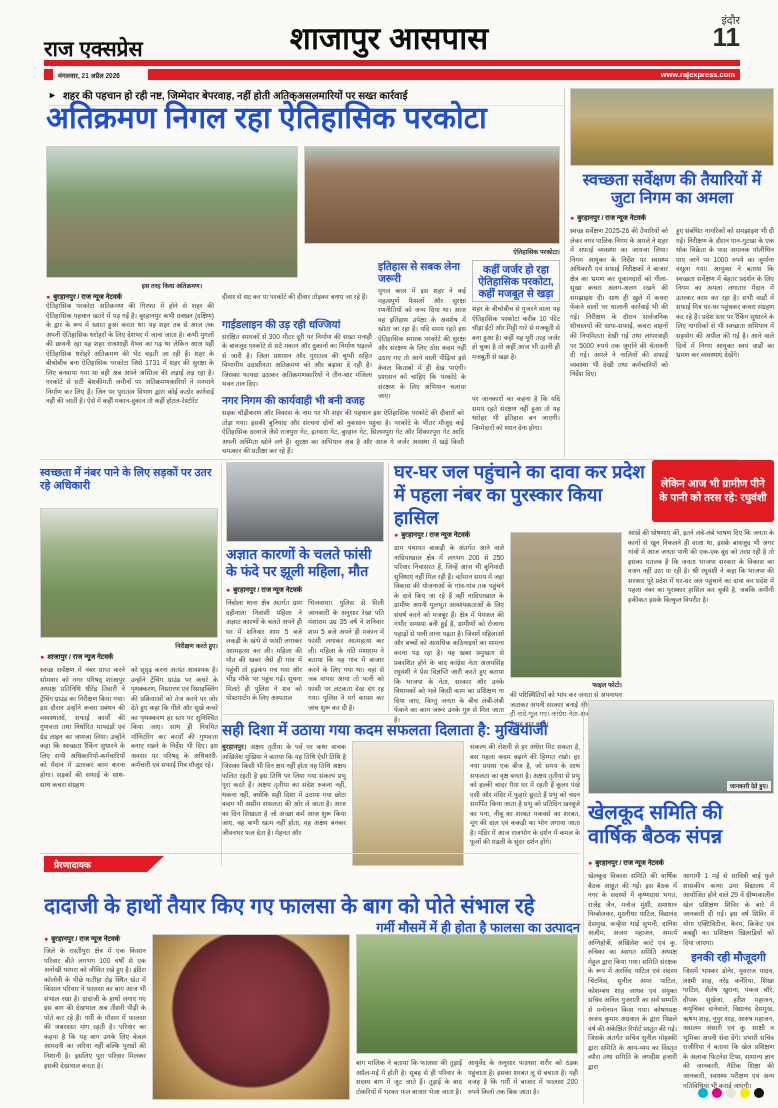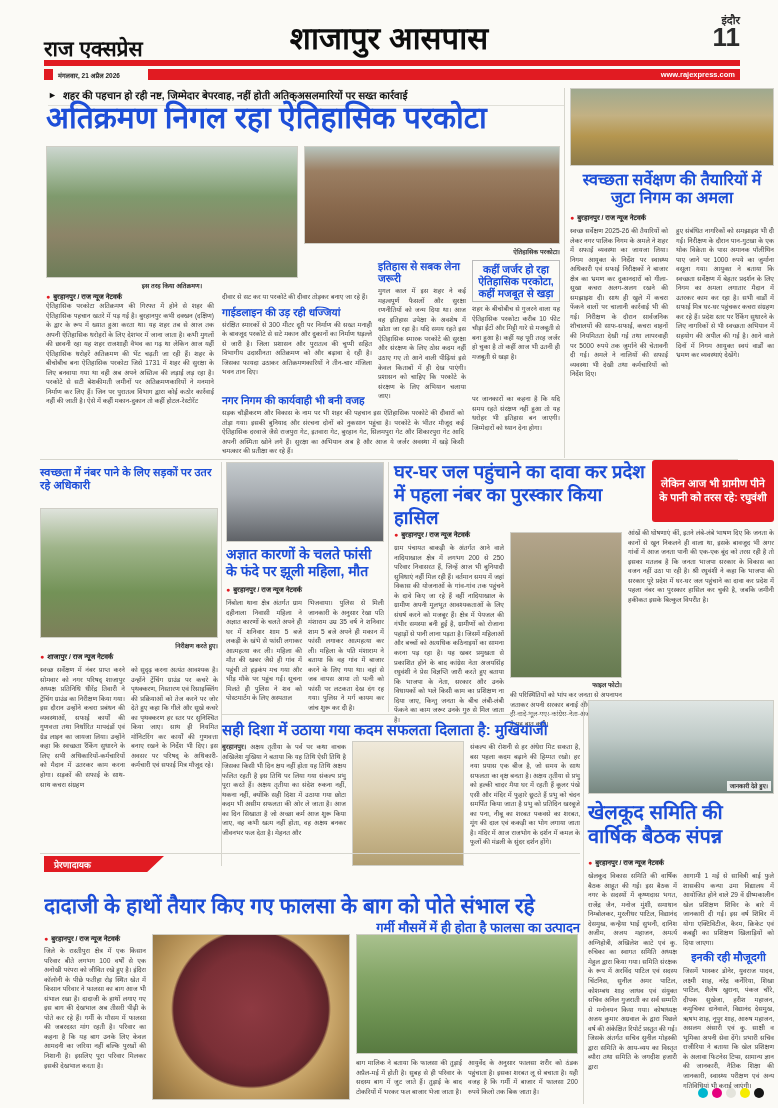--- a/index.html
+++ b/index.html
@@ -16,21 +16,21 @@
   .subhead{font-size:10.5px;line-height:1.15;margin-bottom:2px;}
   .photo{border:1px solid #cfcec6;box-sizing:border-box;}
   
   .m-paper{left:44px;top:34px;font-size:21px;font-weight:800;color:#111;}
   .m-bar1{left:44px;top:60px;right:38px;height:6px;}
   .m-sq{left:44px;top:69px;width:9px;height:11px;}
   .m-date{left:58px;top:71px;font-size:6.5px;font-weight:bold;color:#222;}
   .m-bar2{left:148px;top:69px;right:38px;height:11px;display:flex;justify-content:flex-end;align-items:center;padding-right:5px;box-sizing:border-box;}
   .m-site{color:#fff;font-size:7.5px;font-weight:bold;text-decoration:none;}
   .m-title{left:0;right:0;top:16px;text-align:center;font-size:31px;font-weight:800;color:#0d0d0d;}
-  .m-city{right:38px;top:12px;font-size:11px;font-weight:700;text-align:right;}
+  .m-city{right:38px;top:12px;font-size:11px;font-weight:400;text-align:right;}
   .m-page{right:38px;top:24px;font-size:26px;font-weight:800;text-align:right;line-height:1;}
   
   .kicker{left:48px;top:88px;width:516px;display:flex;gap:6px;align-items:center;border-bottom:1px solid #e0dfd8;padding-bottom:3px;}
   .kicker .arrow{color:#111;font-size:9px;}
   .kicker .ktext{font-size:10.2px;font-weight:bold;color:#141414;}
   .lead-head{left:46px;top:102px;width:518px;font-size:30px;line-height:1.06;}
   .lp1{left:46px;top:146px;width:252px;height:132px;}
   .lp1c{left:46px;top:281px;width:252px;text-align:center;}
   .lp2{left:304px;top:146px;width:256px;height:98px;}
   .lp2c{left:304px;top:247px;width:256px;text-align:right;}
@@ -144,21 +144,21 @@
   <div class="abs lcol1">
     <div class="byline">
       <span class="b-dot">●</span>
       <span>बुरहानपुर / राज न्यूज नेटवर्क</span>
     </div>
     <p class="body">ऐतिहासिक परकोटा अतिक्रमण की गिरफ्त में होने से शहर की ऐतिहासिक पहचान खतरे में पड़ गई है। बुरहानपुर कभी दक्खन (दक्षिण) के द्वार के रूप में ख्यात हुआ करता था। यह शहर तब से आज तक अपनी ऐतिहासिक धरोहरों के लिए देशभर में जाना जाता है। कभी मुगलों की छावनी रहा यह शहर राजशाही वैभव का गढ़ था लेकिन आज यहीं ऐतिहासिक धरोहरें अतिक्रमण की भेंट चढ़ती जा रही हैं। शहर के बीचोबीच बना ऐतिहासिक परकोटा जिसे 1731 में शहर की सुरक्षा के लिए बनवाया गया था वही अब अपने अस्तित्व की लड़ाई लड़ रहा है। परकोटे से सटी बेशकीमती जमीनों पर अतिक्रमणकारियों ने मनमाने निर्माण कर लिए हैं। जिन पर पुरातत्व विभाग द्वारा कोई कठोर कार्रवाई नहीं की जाती है। ऐसे में कहीं मकान-दुकान तो कहीं होटल-रेस्टोरेंट</p>
   </div>
 
   <div class="abs lcol2">
     <p class="body">दीवार से सट कर या परकोटे की दीवार तोड़कर बनाए जा रहे हैं।</p>
-    <h3 class="subhead" style="margin-top:4px">गाईडलाइन की उड़ रही धज्जियां</h3>
+    <h3 class="subhead" style="margin-top:16px">गाईडलाइन की उड़ रही धज्जियां</h3>
     <p class="body">संरक्षित स्मारकों से 300 मीटर दूरी पर निर्माण की सख्त मनाही के बावजूद परकोटे से सटे मकान और दुकानों का निर्माण धड़ल्ले से जारी है। जिला प्रशासन और पुरातत्व की चुप्पी सहित विभागीय उदासीनता अतिक्रमण को और बढ़ावा दे रही है। जिसका फायदा उठाकर अतिक्रमणकारियों ने तीन-चार मंजिला भवन तान दिए।</p>
   </div>
 
   <div class="abs lcol3">
     <h3 class="subhead">इतिहास से सबक लेना जरूरी</h3>
     <p class="body">मुगल काल में इस शहर ने कई महत्वपूर्ण फैसलों और सुरक्षा रणनीतियों को जन्म दिया था। आज वह इतिहास उपेक्षा के अवशेष में खोता जा रहा है। यदि समय रहते इस ऐतिहासिक स्मारक परकोटे की सुरक्षा और संरक्षण के लिए ठोस कदम नहीं उठाए गए तो आने वाली पीढ़ियां इसे केवल किताबों में ही देख पाएंगी। प्रशासन को चाहिए कि परकोटे के संरक्षण के लिए अभियान चलाया जाए।</p>
   </div>
 
   <div class="abs lcol4">
     <h3 class="subhead">कहीं जर्जर हो रहा ऐतिहासिक परकोटा, कहीं मजबूत से खड़ा</h3>

